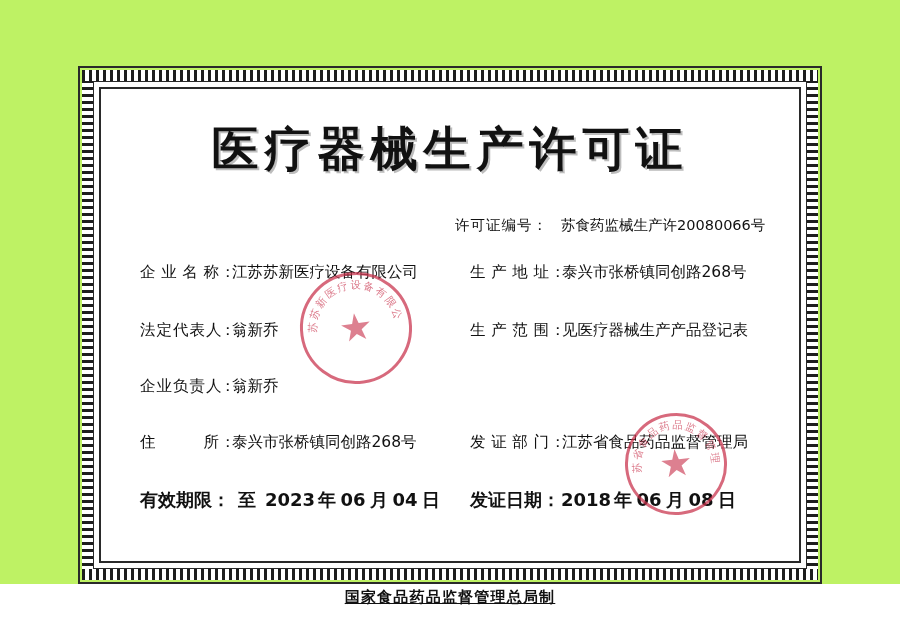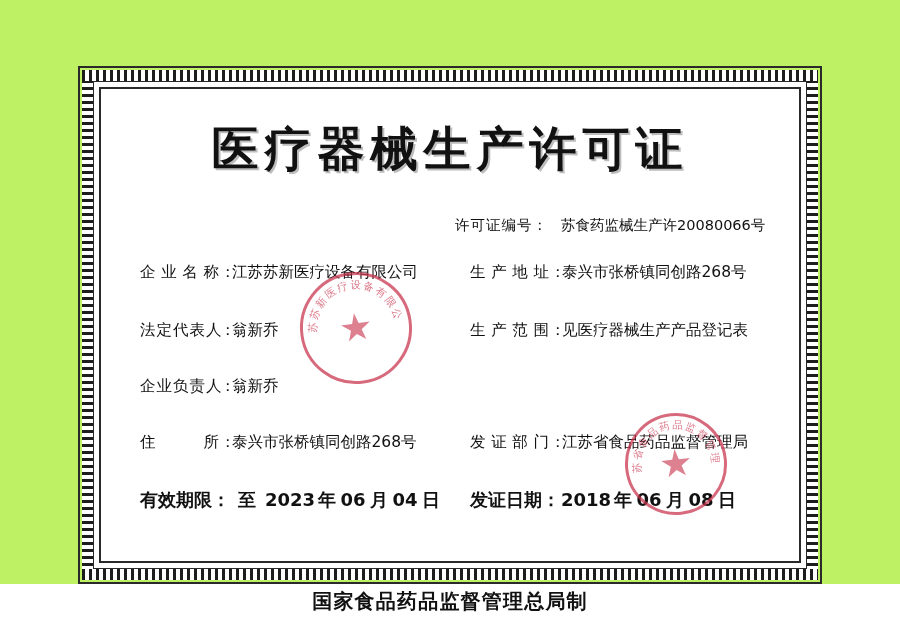--- a/index.html
+++ b/index.html
@@ -150,24 +150,25 @@
 
   #d-valid .zhi { display: inline-block; width: 34px; text-align: center; }
 
   
   .footer {
     position: absolute;
     left: 99px;
     top: 588px;
     width: 702px;
     text-align: center;
-    font-size: 20px;
+    font-size: 15px;
     font-weight: bold;
     letter-spacing: 1.2px;
     color: #111111;
+    text-decoration: underline;
   }
 
   
   .seal {
     position: absolute;
     border-radius: 50%;
     border: 3px solid #c8304a;
     opacity: 0.72;
     box-sizing: border-box;
     pointer-events: none;

